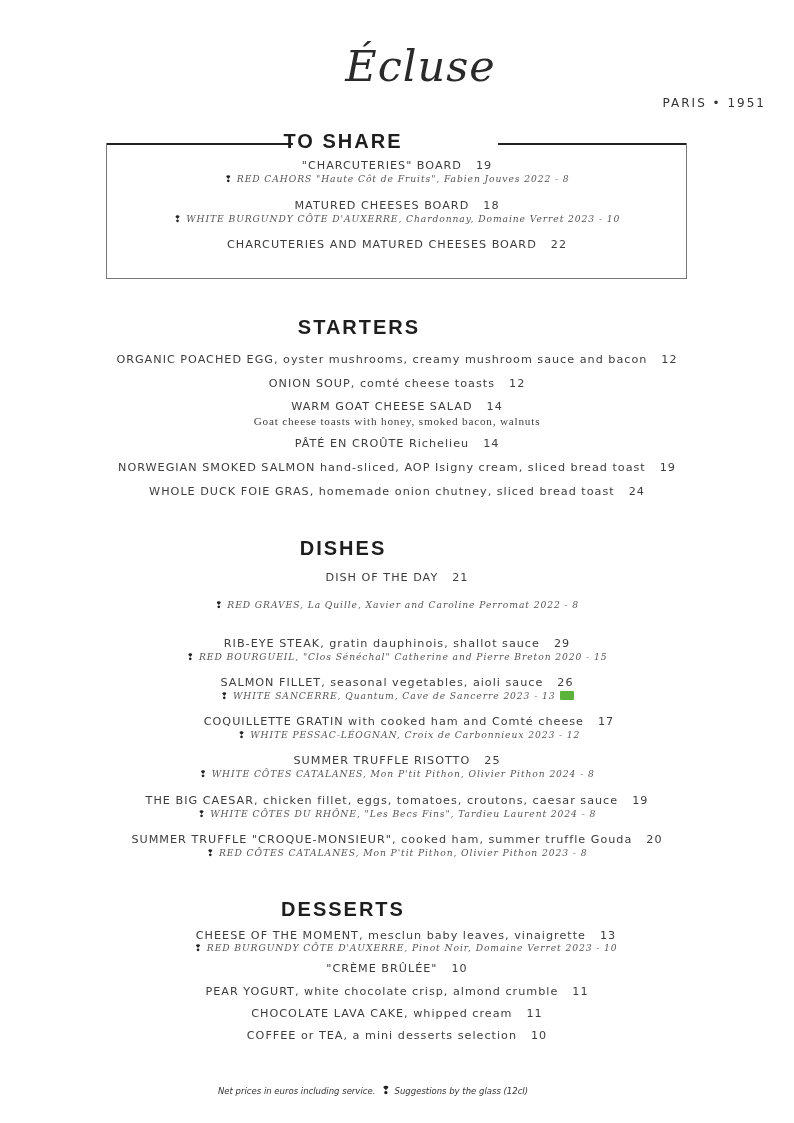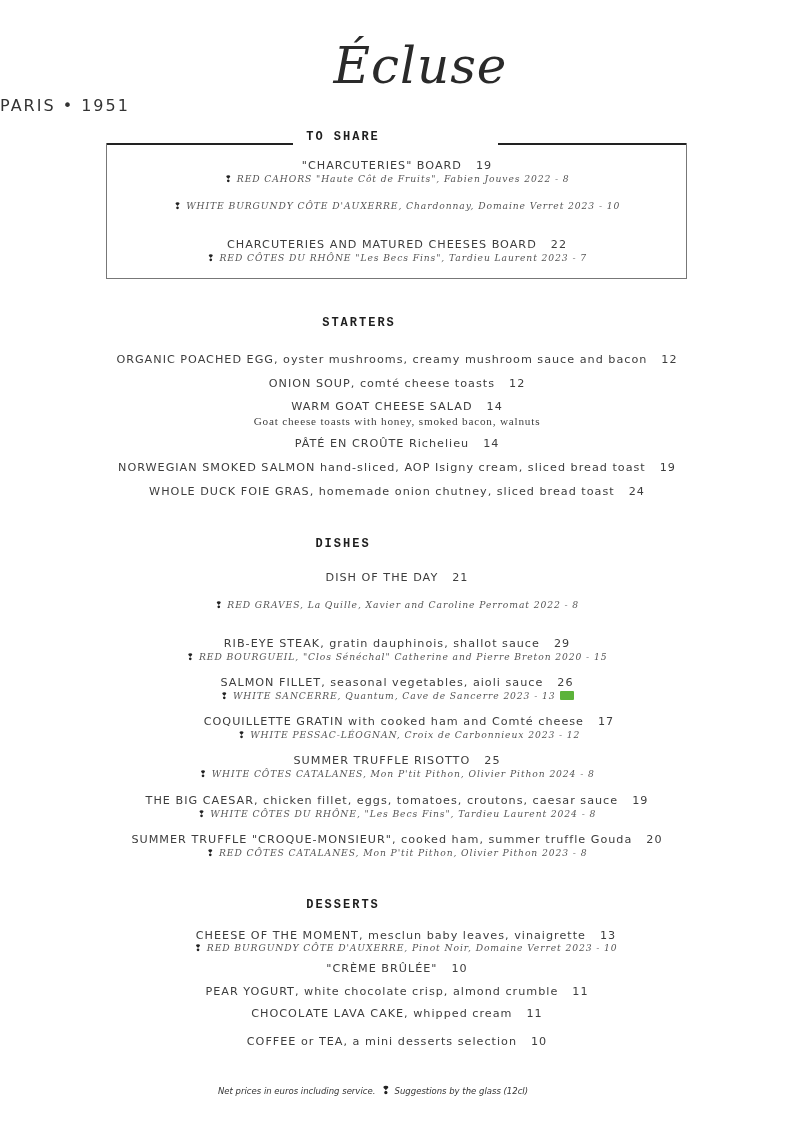--- a/index.html
+++ b/index.html
@@ -1,26 +1,26 @@
 <!DOCTYPE html>
 <html><head>
 <meta charset="utf-8">
 <style>
   * { margin: 0; padding: 0; box-sizing: border-box; }
   html, body { width: 794px; height: 1123px; background: #ffffff; }
   body { position: relative; color: #3a3a3a; font-family: "DejaVu Sans", sans-serif; overflow: hidden; }
 
   .logo { position: absolute; left: 0; width: 794px; top: 38px; text-align: center;
-    font-family: "DejaVu Serif", serif; font-style: italic; font-size: 50px; color: #2a2a2a;
+    font-family: "DejaVu Serif", serif; font-style: italic; font-size: 43px; color: #2a2a2a;
     letter-spacing: 1px; line-height: 56px; padding-left: 47px; }
-  .tagline { position: absolute; left: 0; width: 766px; top: 96px; text-align: left;
-    font-family: "DejaVu Sans", sans-serif; font-size: 16px; letter-spacing: 2px; color: #333; }
+  .tagline { position: absolute; left: 0; width: 766px; top: 96px; text-align: right;
+    font-family: "DejaVu Sans", sans-serif; font-size: 12px; letter-spacing: 2px; color: #333; }
 
   .section-title { position: absolute; left: 0; width: 686px; text-align: center;
-    font-family: Liberation Mono, monospace; font-weight: bold; font-size: 12px; letter-spacing: 2px; color: #1e1e1e; }
+    font-family: Liberation Sans, sans-serif; font-weight: bold; font-size: 20px; letter-spacing: 2px; color: #1e1e1e; }
 
   .share-box { position: absolute; left: 106px; top: 143px; width: 581px; height: 136px;
     border-left: 1px solid #777; border-right: 1px solid #777; border-bottom: 1px solid #777; }
   .share-line { position: absolute; top: 143px; height: 2px; background: #222; }
 
   .item { position: absolute; left: 0; width: 794px; text-align: center; }
   .item .name { font-family: "DejaVu Sans", sans-serif; font-size: 11.2px; letter-spacing: 1px; color: #3d3d3d; white-space: nowrap; }
   .item .price { margin-left: 14px; }
   .item .sub { font-family: Liberation Serif, serif; font-size: 11.2px; letter-spacing: 0.8px; color: #3d3d3d; margin-top: 2px; }
   .wine { font-family: "DejaVu Serif", serif; font-style: italic; font-size: 9.2px; letter-spacing: 0.9px; color: #555; white-space: nowrap; margin-top: 1px; }
@@ -40,25 +40,25 @@
 <div class="share-line" style="left:106px;width:187px;"></div>
 <div class="share-line" style="left:498px;width:189px;"></div>
 <div class="share-box"></div>
 <div class="section-title" style="top:130px;">TO SHARE</div>
 
 <div class="item" style="top:159px;">
   <div class="name"><span>"CHARCUTERIES" BOARD</span><span class="price">19</span></div>
   <div class="wine"><span class="glass">❢</span><span>RED CAHORS "Haute Côt de Fruits", Fabien Jouves 2022 - 8</span></div>
 </div>
 <div class="item" style="top:199px;">
+  <div class="name"><span>MATURED CHEESES BOARD</span><span class="price">18</span></div>
   <div class="wine"><span class="glass">❢</span><span>WHITE BURGUNDY CÔTE D'AUXERRE, Chardonnay, Domaine Verret 2023 - 10</span></div>
 </div>
 <div class="item" style="top:238px;">
   <div class="name"><span>CHARCUTERIES AND MATURED CHEESES BOARD</span><span class="price">22</span></div>
-  <div class="wine"><span class="glass">❢</span><span>RED CÔTES DU RHÔNE "Les Becs Fins", Tardieu Laurent 2023 - 7</span></div>
 </div>
 
 <div class="section-title" style="top:316px;margin-left:16px;">STARTERS</div>
 <div class="item" style="top:353px;">
   <div class="name"><span>ORGANIC POACHED EGG, oyster mushrooms, creamy mushroom sauce and bacon</span><span class="price">12</span></div>
 </div>
 <div class="item" style="top:377px;">
   <div class="name"><span>ONION SOUP, comté cheese toasts</span><span class="price">12</span></div>
 </div>
 <div class="item" style="top:400px;">
@@ -114,19 +114,19 @@
 </div>
 <div class="item" style="top:962px;">
   <div class="name"><span>"CRÈME BRÛLÉE"</span><span class="price">10</span></div>
 </div>
 <div class="item" style="top:985px;">
   <div class="name"><span>PEAR YOGURT, white chocolate crisp, almond crumble</span><span class="price">11</span></div>
 </div>
 <div class="item" style="top:1007px;">
   <div class="name"><span>CHOCOLATE LAVA CAKE, whipped cream</span><span class="price">11</span></div>
 </div>
-<div class="item" style="top:1029px;margin-top:6px;">
+<div class="item" style="top:1029px;">
   <div class="name"><span>COFFEE or TEA, a mini desserts selection</span><span class="price">10</span></div>
 </div>
 
 <div class="footer">
   <span>Net prices in euros including service.</span><span class="glass">❢</span><span>Suggestions by the glass (12cl)</span>
 </div>
 
 </body></html>

